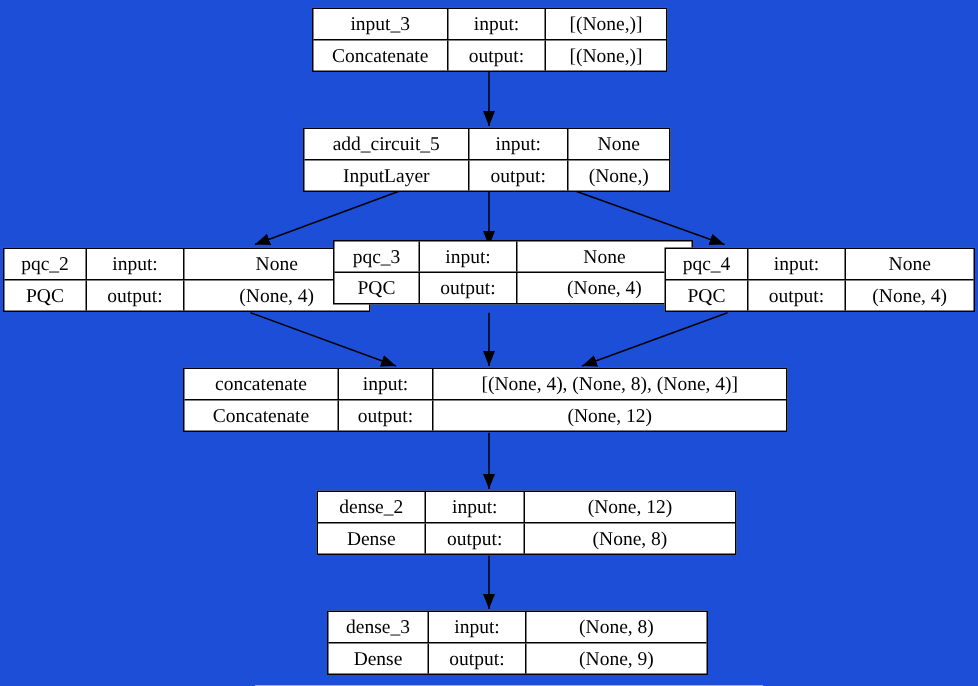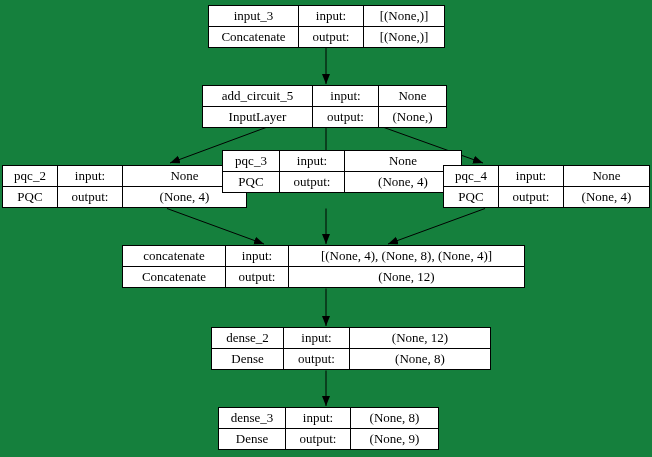--- a/index.html
+++ b/index.html
@@ -1,19 +1,19 @@
 <!DOCTYPE html>
 <html><head>
 <meta charset="utf-8">
 <style>
   html,body{margin:0;padding:0;background:#fff;}
   #canvas{
     position:relative;
     width:652px;height:457px;
-    background:#15803d;
+    background:#1d4ed8;
     font-family:"Liberation Serif","DejaVu Serif",serif;
     overflow:hidden;
   }
   #edges{position:absolute;left:0;top:0;width:652px;height:457px;}
   .node{
     position:absolute;
     background:#fff;
     border:1px solid #000;
     box-sizing:border-box;
   }
@@ -26,25 +26,25 @@
     white-space:nowrap;
     overflow:hidden;
     box-sizing:border-box;
   }
   .c1,.c2{border-right:1px solid #000;}
   .c3{flex:1;}
   
   .n0{left:208px;top:5px;width:237px}  .n0 .c1{width:90px}  .n0 .c2{width:65px}
   .n1{left:202px;top:85px;width:245px} .n1 .c1{width:110px} .n1 .c2{width:66px}
   .n2{left:2px;top:165px;width:245px}  .n2 .c1{width:55px}  .n2 .c2{width:65px}
-  .n3{left:222px;top:150px;width:240px}.n3 .c1{width:57px}  .n3 .c2{width:65px}
+  .n3{left:222px;top:160px;width:240px}.n3 .c1{width:57px}  .n3 .c2{width:65px}
   .n4{left:443px;top:165px;width:207px}.n4 .c1{width:55px}  .n4 .c2{width:65px}
   .n5{left:122px;top:245px;width:403px}.n5 .c1{width:103px} .n5 .c2{width:63px}
   .n6{left:211px;top:327px;width:280px}.n6 .c1{width:72px}  .n6 .c2{width:66px}
-  .n7{left:218px;top:407px;width:221px}.n7 .c1{width:67px}  .n7 .c2{width:65px}
+  .n7{left:218px;top:407px;width:254px}.n7 .c1{width:67px}  .n7 .c2{width:65px}
 </style>
 </head>
 <body>
 
 <div id="canvas">
 
   <svg id="edges" viewBox="0 0 652 457" xmlns="http://www.w3.org/2000/svg">
     <defs>
       <marker id="arrow" markerUnits="userSpaceOnUse" markerWidth="12" markerHeight="10" refX="10" refY="4" orient="auto">
         <path d="M0,0 L10,4 L0,8 z" fill="#000"></path>

